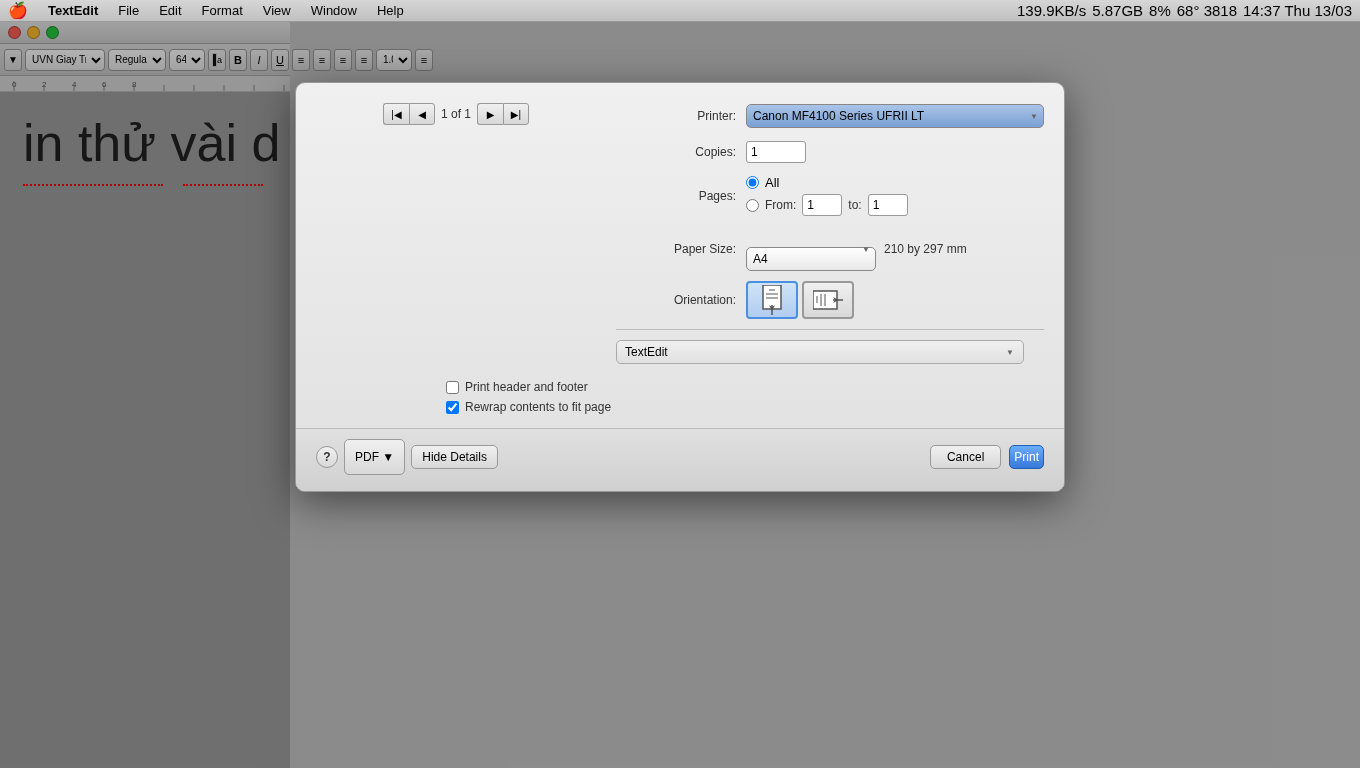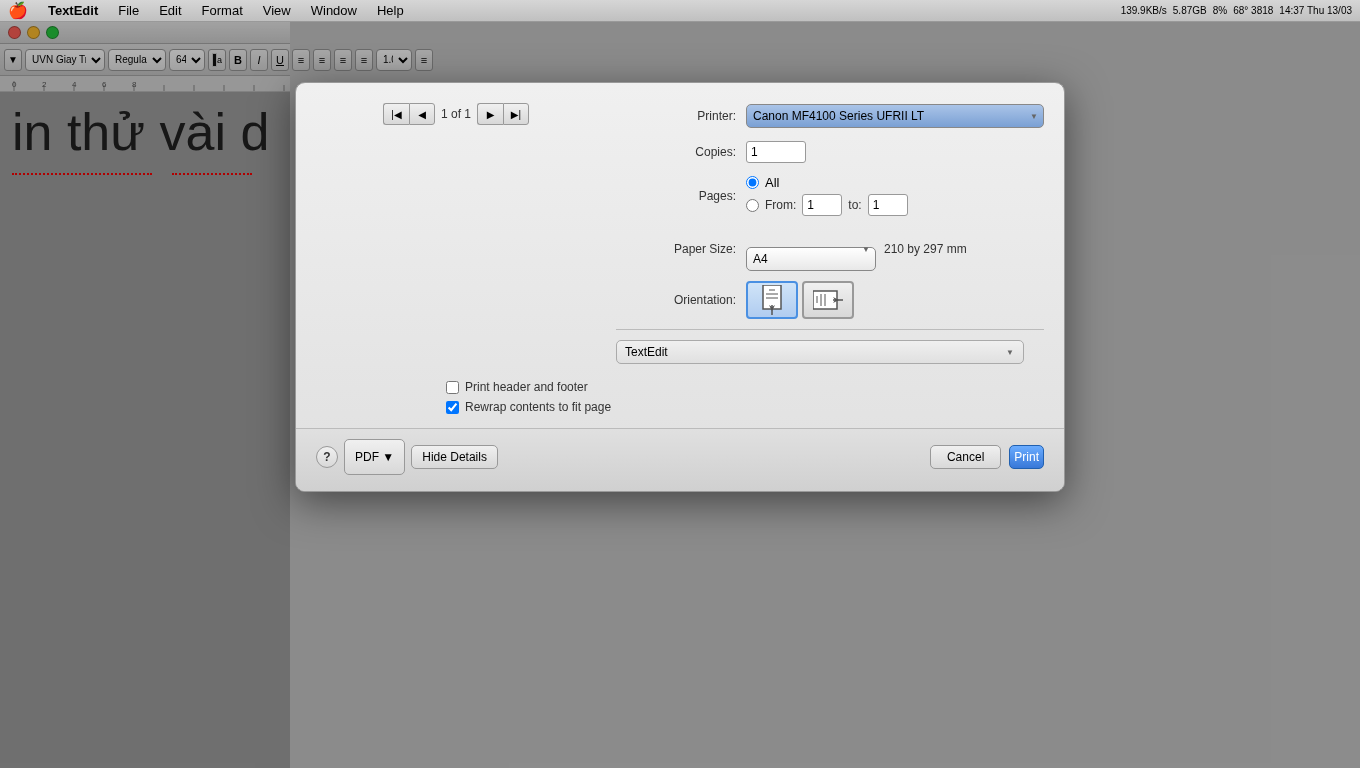--- a/index.html
+++ b/index.html
@@ -37,21 +37,21 @@
       height: 22px;
       display: flex;
       align-items: center;
     }
     .menubar-item.bold { font-weight: 700; }
     .menubar-right {
       margin-left: auto;
       display: flex;
       align-items: center;
       gap: 6px;
-      font-size: 10px;
+      font-size: 15px;
       color: #000;
     }
 
     
     .app-area {
       width: 100%;
       height: calc(768px - 22px);
       position: relative;
     }
 
@@ -137,21 +137,21 @@
 
     
     .doc-area {
       width: 290px;
       height: calc(746px - 22px - 32px - 16px);
       background: #a0a0a0;
       overflow: hidden;
       position: relative;
     }
     .doc-content {
-      padding: 12px;
+      padding: 23px;
     }
     .doc-text-large {
       font-size: 52px;
       font-weight: 300;
       color: #222;
       line-height: 1.1;
       white-space: nowrap;
     }
 
     

